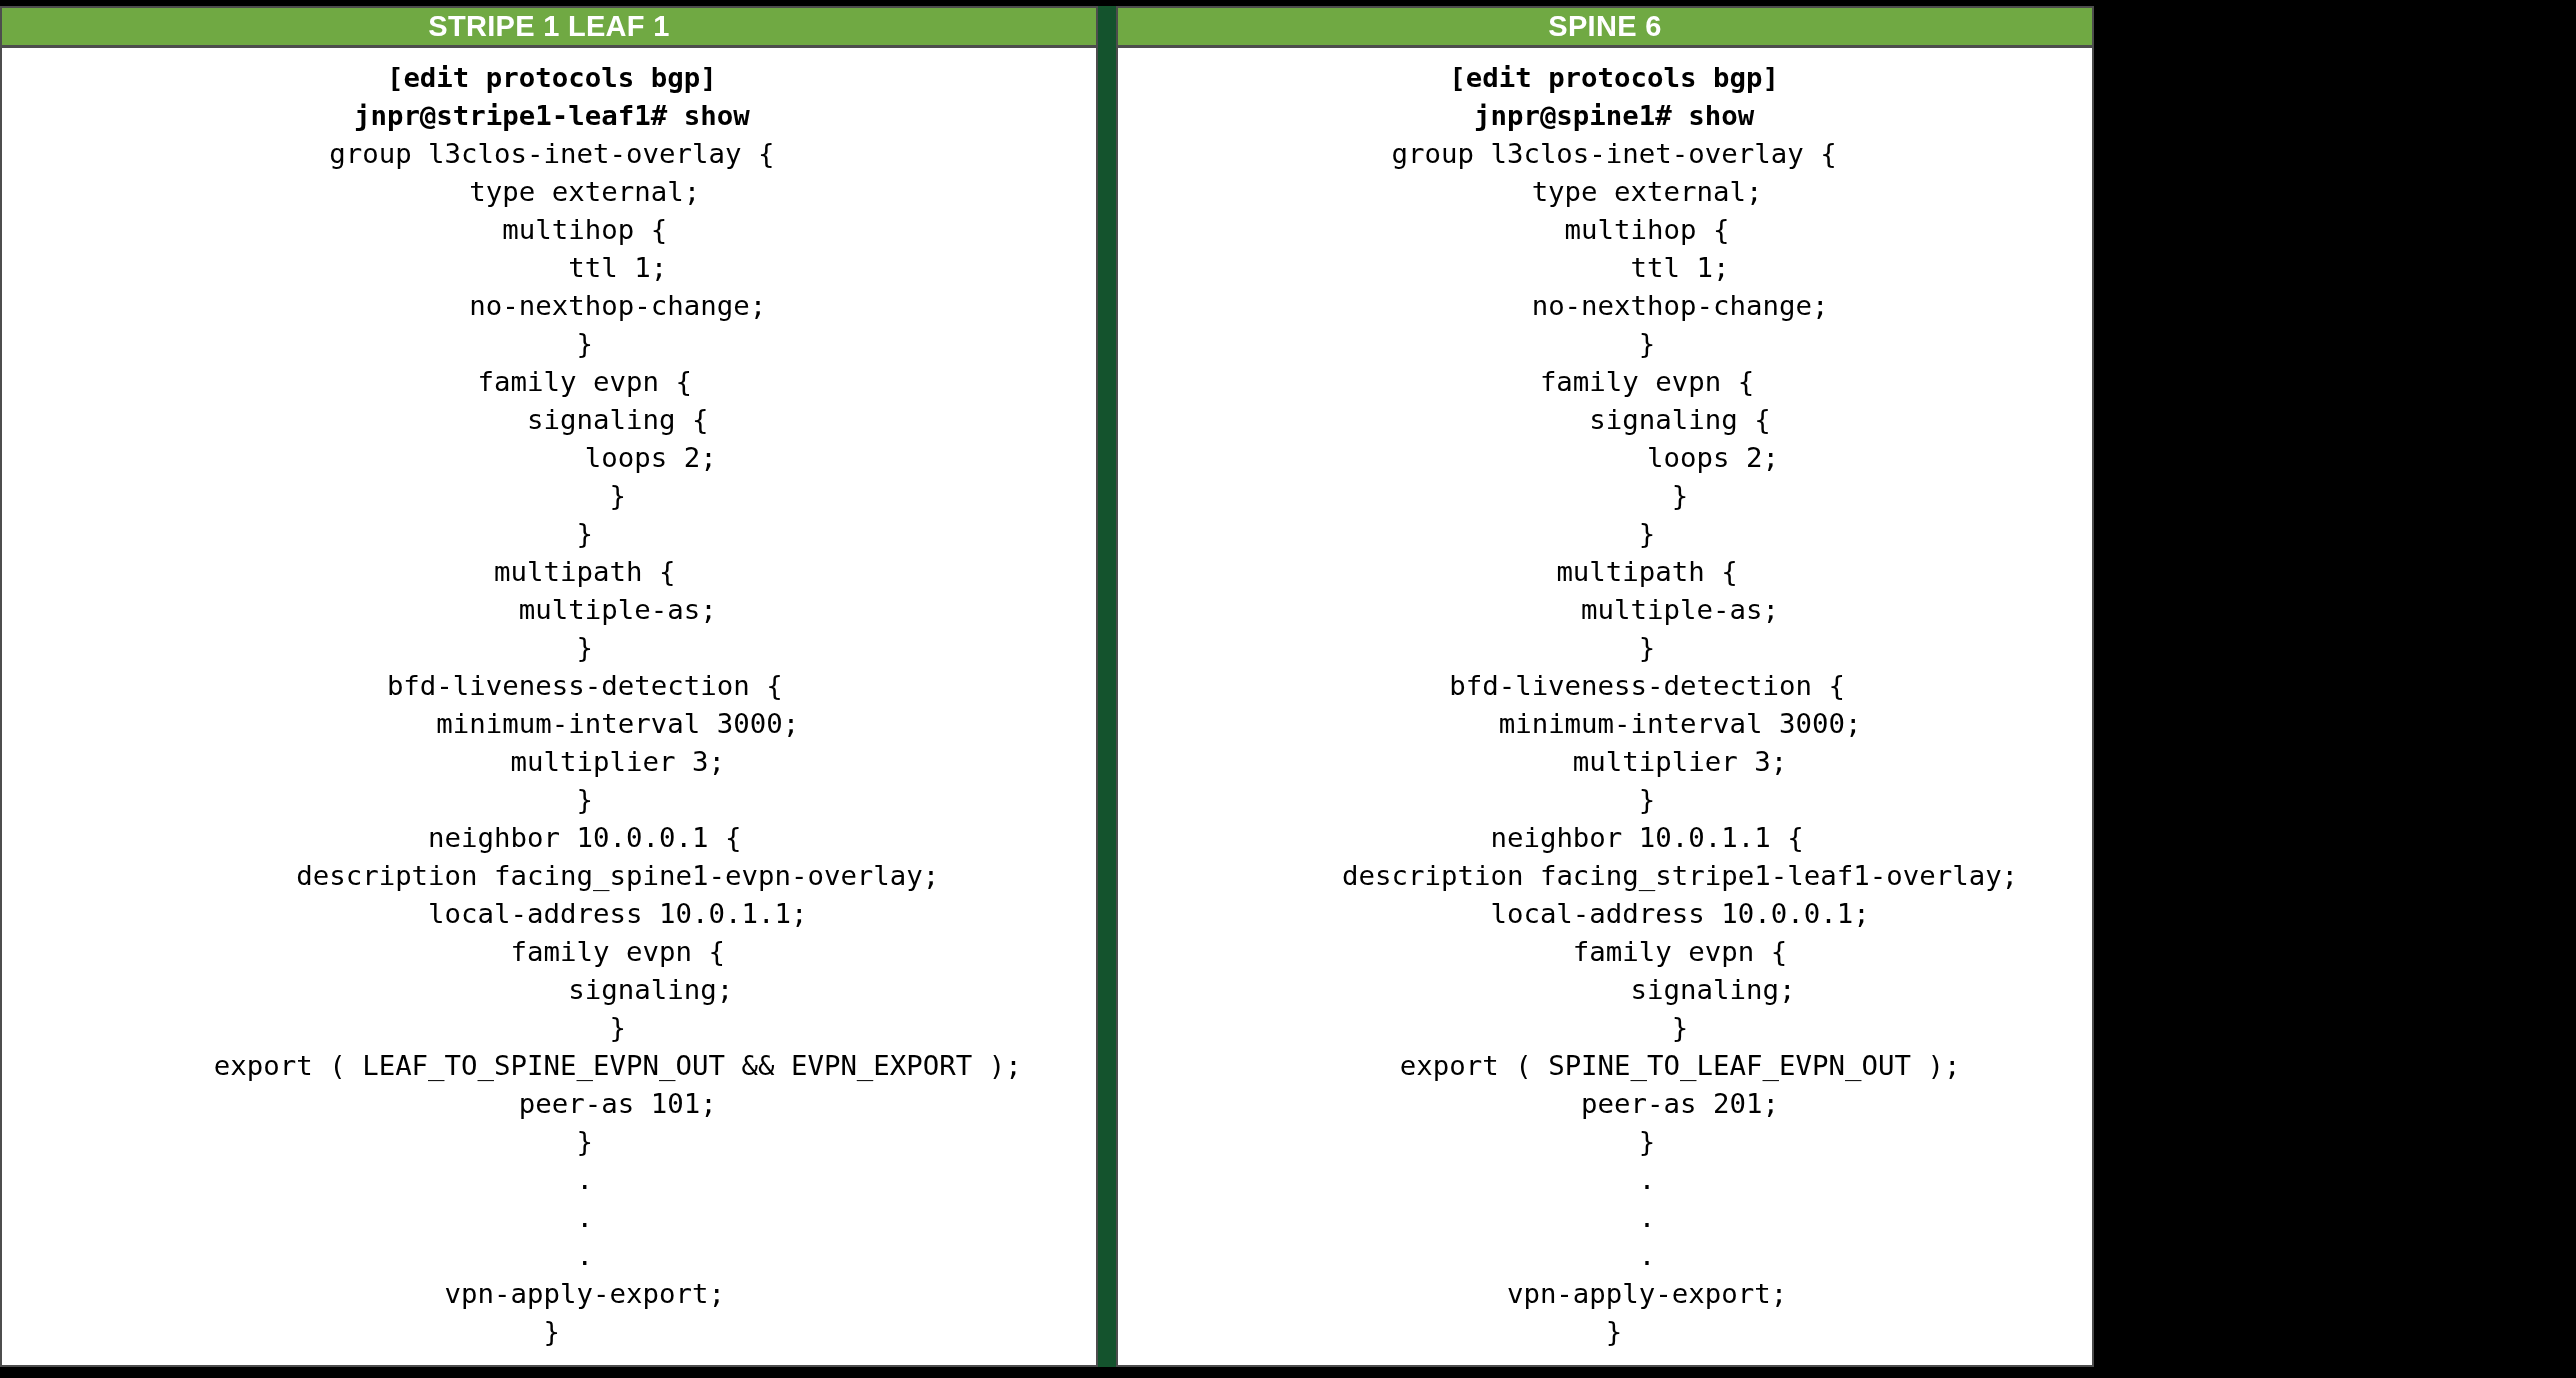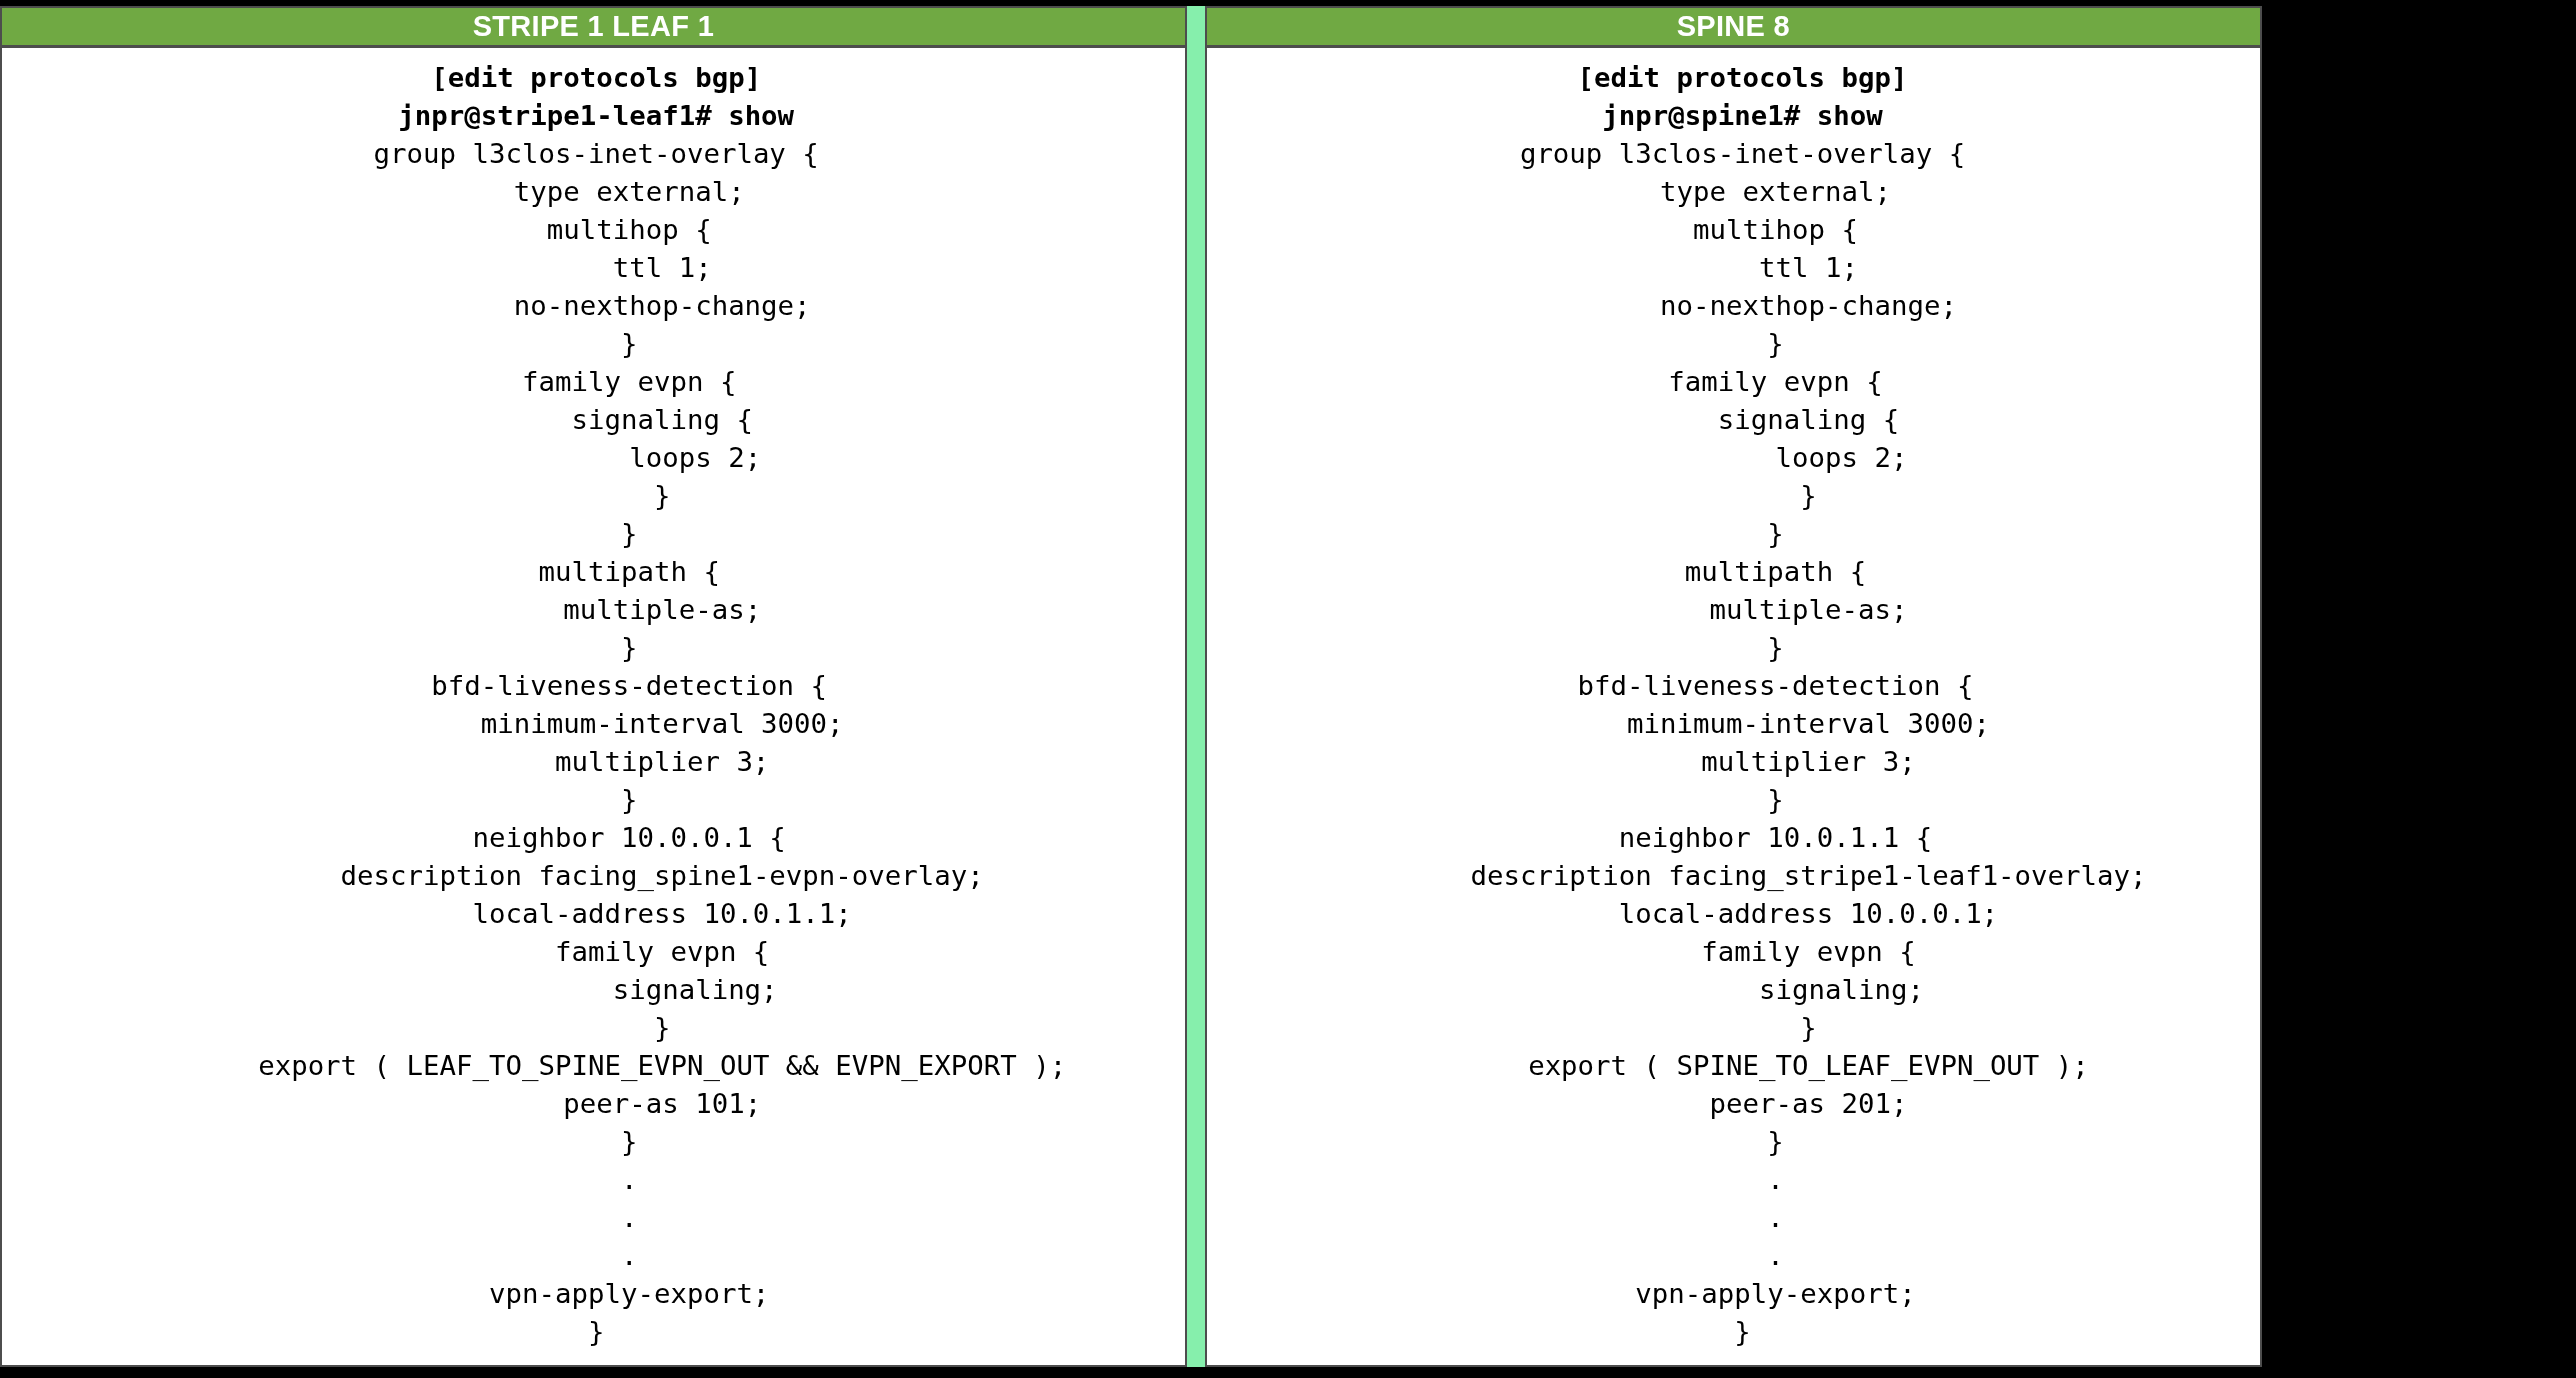--- a/index.html
+++ b/index.html
@@ -22,25 +22,25 @@
     width: 2576px;
     height: 1379px;
     background: #000000;
   }
 
   
   .table-wrap {
     position: absolute;
     left: 0px;
     top: 6.3px;
-    width: 2262px;
+    width: 2094px;
     height: 1361px;
     display: flex;
     flex-direction: row;
-    background: #86efac;
+    background: #14532d;
     gap: 18px;
   }
 
   .panel {
     position: relative;
     background: #4d4d4d;
     display: flex;
     flex-direction: column;
     box-sizing: border-box;
   }
@@ -108,21 +108,21 @@
       <div class="panel-header">
         <span class="panel-header-title">STRIPE 1 LEAF 1</span>
       </div>
       <div class="panel-body">
         <pre class="code-block" id="code-left"><div class="code-line bold">[edit protocols bgp]</div><div class="code-line bold">jnpr@stripe1-leaf1# show</div><div class="code-line">group l3clos-inet-overlay {</div><div class="code-line">    type external;</div><div class="code-line">    multihop {</div><div class="code-line">        ttl 1;</div><div class="code-line">        no-nexthop-change;</div><div class="code-line">    }</div><div class="code-line">    family evpn {</div><div class="code-line">        signaling {</div><div class="code-line">            loops 2;</div><div class="code-line">        }</div><div class="code-line">    }</div><div class="code-line">    multipath {</div><div class="code-line">        multiple-as;</div><div class="code-line">    }</div><div class="code-line">    bfd-liveness-detection {</div><div class="code-line">        minimum-interval 3000;</div><div class="code-line">        multiplier 3;</div><div class="code-line">    }</div><div class="code-line">    neighbor 10.0.0.1 {</div><div class="code-line">        description facing_spine1-evpn-overlay;</div><div class="code-line">        local-address 10.0.1.1;</div><div class="code-line">        family evpn {</div><div class="code-line">            signaling;</div><div class="code-line">        }</div><div class="code-line">        export ( LEAF_TO_SPINE_EVPN_OUT &amp;&amp; EVPN_EXPORT );</div><div class="code-line">        peer-as 101;</div><div class="code-line">    }</div><div class="code-line">    .</div><div class="code-line">    .</div><div class="code-line">    .</div><div class="code-line">    vpn-apply-export;</div><div class="code-line">}</div></pre>
       </div>
     </div>
 
     <div class="panel right">
       <div class="panel-header">
-        <span class="panel-header-title">SPINE 8</span>
+        <span class="panel-header-title">SPINE 6</span>
       </div>
       <div class="panel-body">
         <pre class="code-block" id="code-right"><div class="code-line bold">[edit protocols bgp]</div><div class="code-line bold">jnpr@spine1# show</div><div class="code-line">group l3clos-inet-overlay {</div><div class="code-line">    type external;</div><div class="code-line">    multihop {</div><div class="code-line">        ttl 1;</div><div class="code-line">        no-nexthop-change;</div><div class="code-line">    }</div><div class="code-line">    family evpn {</div><div class="code-line">        signaling {</div><div class="code-line">            loops 2;</div><div class="code-line">        }</div><div class="code-line">    }</div><div class="code-line">    multipath {</div><div class="code-line">        multiple-as;</div><div class="code-line">    }</div><div class="code-line">    bfd-liveness-detection {</div><div class="code-line">        minimum-interval 3000;</div><div class="code-line">        multiplier 3;</div><div class="code-line">    }</div><div class="code-line">    neighbor 10.0.1.1 {</div><div class="code-line">        description facing_stripe1-leaf1-overlay;</div><div class="code-line">        local-address 10.0.0.1;</div><div class="code-line">        family evpn {</div><div class="code-line">            signaling;</div><div class="code-line">        }</div><div class="code-line">        export ( SPINE_TO_LEAF_EVPN_OUT );</div><div class="code-line">        peer-as 201;</div><div class="code-line">    }</div><div class="code-line">    .</div><div class="code-line">    .</div><div class="code-line">    .</div><div class="code-line">    vpn-apply-export;</div><div class="code-line">}</div></pre>
       </div>
     </div>
 
   </div>
 </div>
 
 

